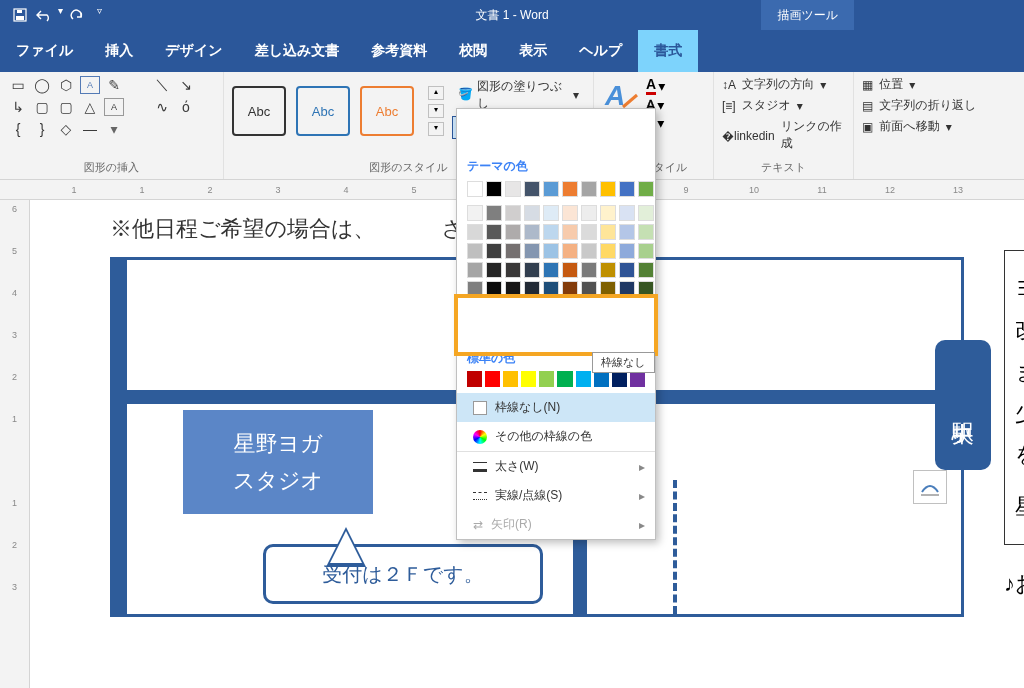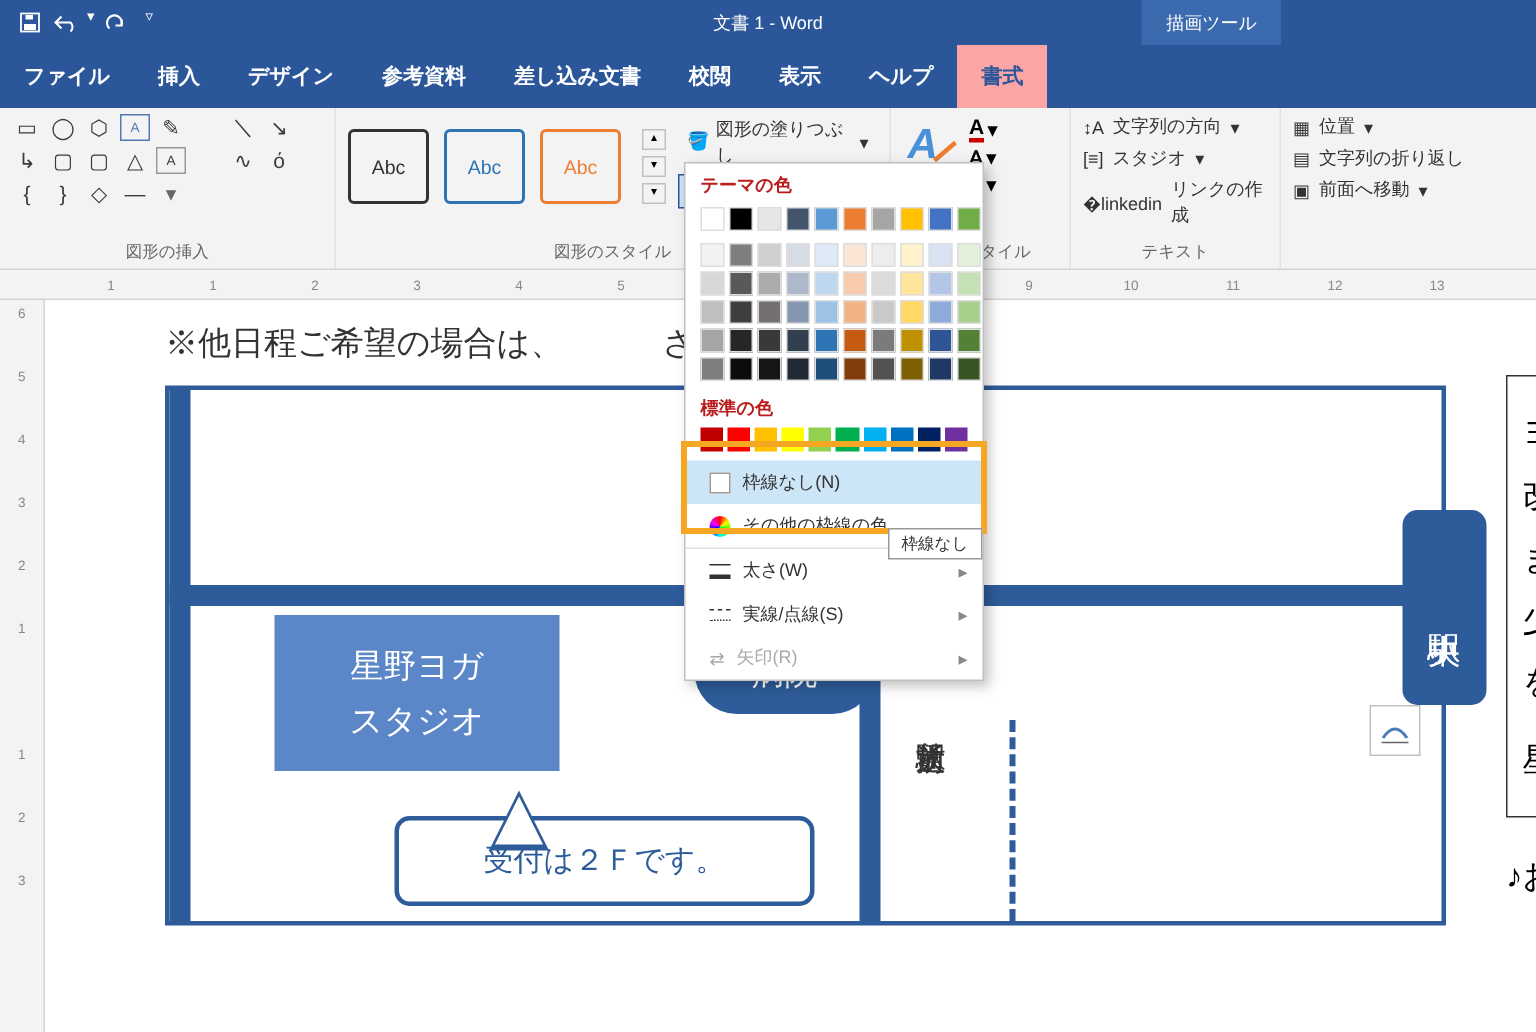--- a/index.html
+++ b/index.html
@@ -8,21 +8,21 @@
 
 .title-bar { background: #2b579a; height: 30px; display: flex; align-items: center; color: #fff; font-size: 12px; position: relative; }
 .qat { display: flex; gap: 4px; padding-left: 10px; }
 .qat .icon { width: 20px; height: 20px; display: flex; align-items: center; justify-content: center; }
 .title-text { position: absolute; left: 50%; transform: translateX(-50%); }
 .contextual-tab { position: absolute; right: 170px; background: #3b6aaf; padding: 6px 16px; font-size: 12px; height: 30px; display: flex; align-items: center; }
 
 
 .ribbon-tabs { background: #2b579a; height: 42px; display: flex; align-items: center; color: #fff; font-size: 14px; }
 .ribbon-tabs .tab { padding: 0 16px; height: 100%; display: flex; align-items: center; cursor: pointer; font-weight: bold; }
-.ribbon-tabs .tab.active { background: #fca5a5; color: #2b579a; }
+.ribbon-tabs .tab.active { background: #7dd3fc; color: #2b579a; }
 .tell-me { display: flex; align-items: center; gap: 6px; padding-left: 16px; color: #d0dcf0; font-size: 13px; }
 .bulb { width: 14px; height: 14px; background: #fff; border-radius: 50%; }
 
 
 .ribbon { background: #f3f3f3; height: 108px; display: flex; border-bottom: 1px solid #d4d4d4; }
 .group { border-right: 1px solid #e1e1e1; padding: 4px 8px 2px; display: flex; flex-direction: column; position: relative; }
 .group-label { font-size: 11px; color: #666; text-align: center; margin-top: auto; padding-bottom: 2px; }
 .group-content { flex: 1; display: flex; align-items: flex-start; }
 
 
@@ -77,21 +77,21 @@
 .hospital { position:absolute; left:350px; top:160px; width:120px; height:56px; background:#2e5c9a; border-radius:30px; color:#fff; display:flex;align-items:center;justify-content:center; font-size:22px;}
 .station { position:absolute; right:-30px; top:80px; width:56px; height:130px; background:#2e5c9a; color:#fff; border-radius:10px; display:flex;align-items:center;justify-content:center; font-size:22px; writing-mode:vertical-rl;}
 .vtext { position:absolute; right:40px; top:220px; font-size:20px; writing-mode:vertical-rl; color:#333;}
 .dashed { position:absolute; right:4px; top:220px; bottom:0; border-left:4px dashed #2e5c9a;}
 
 .side-text { position:absolute; right:-240px; top:50px; width:260px; font-size:22px; font-family:"Yu Mincho",serif; line-height:1.9; }
 .side-text .boxed { border:1.5px solid #333; padding:16px 10px; }
 
 
 .color-panel { position:absolute; left:456px; top:108px; width:200px; background:#fff; border:1px solid #c0c0c0; box-shadow:3px 3px 8px rgba(0,0,0,.25); z-index:50; font-size:12px; color:#333;}
-.cp-header { padding:6px 10px 2px; font-weight:bold; color:#b91c1c;}
+.cp-header { padding:6px 10px 2px; font-weight:bold; color:#3b82f6;margin-top:43px;}
 .cp-grid { display:grid; grid-template-columns:repeat(10,16px); gap:3px; padding:4px 10px;}
 .cp-grid div { width:16px; height:16px; border:1px solid #ddd;}
 .cp-row { display:flex; align-items:center; gap:8px; padding:6px 10px 6px 16px; cursor:pointer; position:relative;}
 .cp-row .sub { margin-left:auto; color:#888;}
 .cp-std { display:flex; gap:3px; padding:2px 10px 6px;}
 .cp-std div { width:16px; height:16px;}
 .highlight-box { position:absolute; border:4px solid #f5a623; pointer-events:none; z-index:60;}
 .tooltip { position:absolute; background:#fff; border:1px solid #999; padding:2px 8px; font-size:11px; color:#333; z-index:70;}
 
 .layout-opts { position:absolute; right:14px; top:210px; width:34px; height:34px; border:1px solid #c0c0c0; background:#fff; display:flex;align-items:center;justify-content:center;}
@@ -124,22 +124,22 @@
     <span style="color:#fff;font-size:10px;margin-left:6px">▿</span>
   </div>
   <div class="title-text">文書 1 - Word</div>
   <div class="contextual-tab">描画ツール</div>
 </div>
 
 <div class="ribbon-tabs">
   <div class="tab">ファイル</div>
   <div class="tab">挿入</div>
   <div class="tab">デザイン</div>
+  <div class="tab">差し込み文書</div>
   <div class="tab">参考資料</div>
-  <div class="tab">差し込み文書</div>
   <div class="tab">校閲</div>
   <div class="tab">表示</div>
   <div class="tab">ヘルプ</div>
   <div class="tab active">書式</div>
 </div>
 
 <div class="ribbon">
 
   <div class="group" style="width:224px">
     <div class="group-content">

